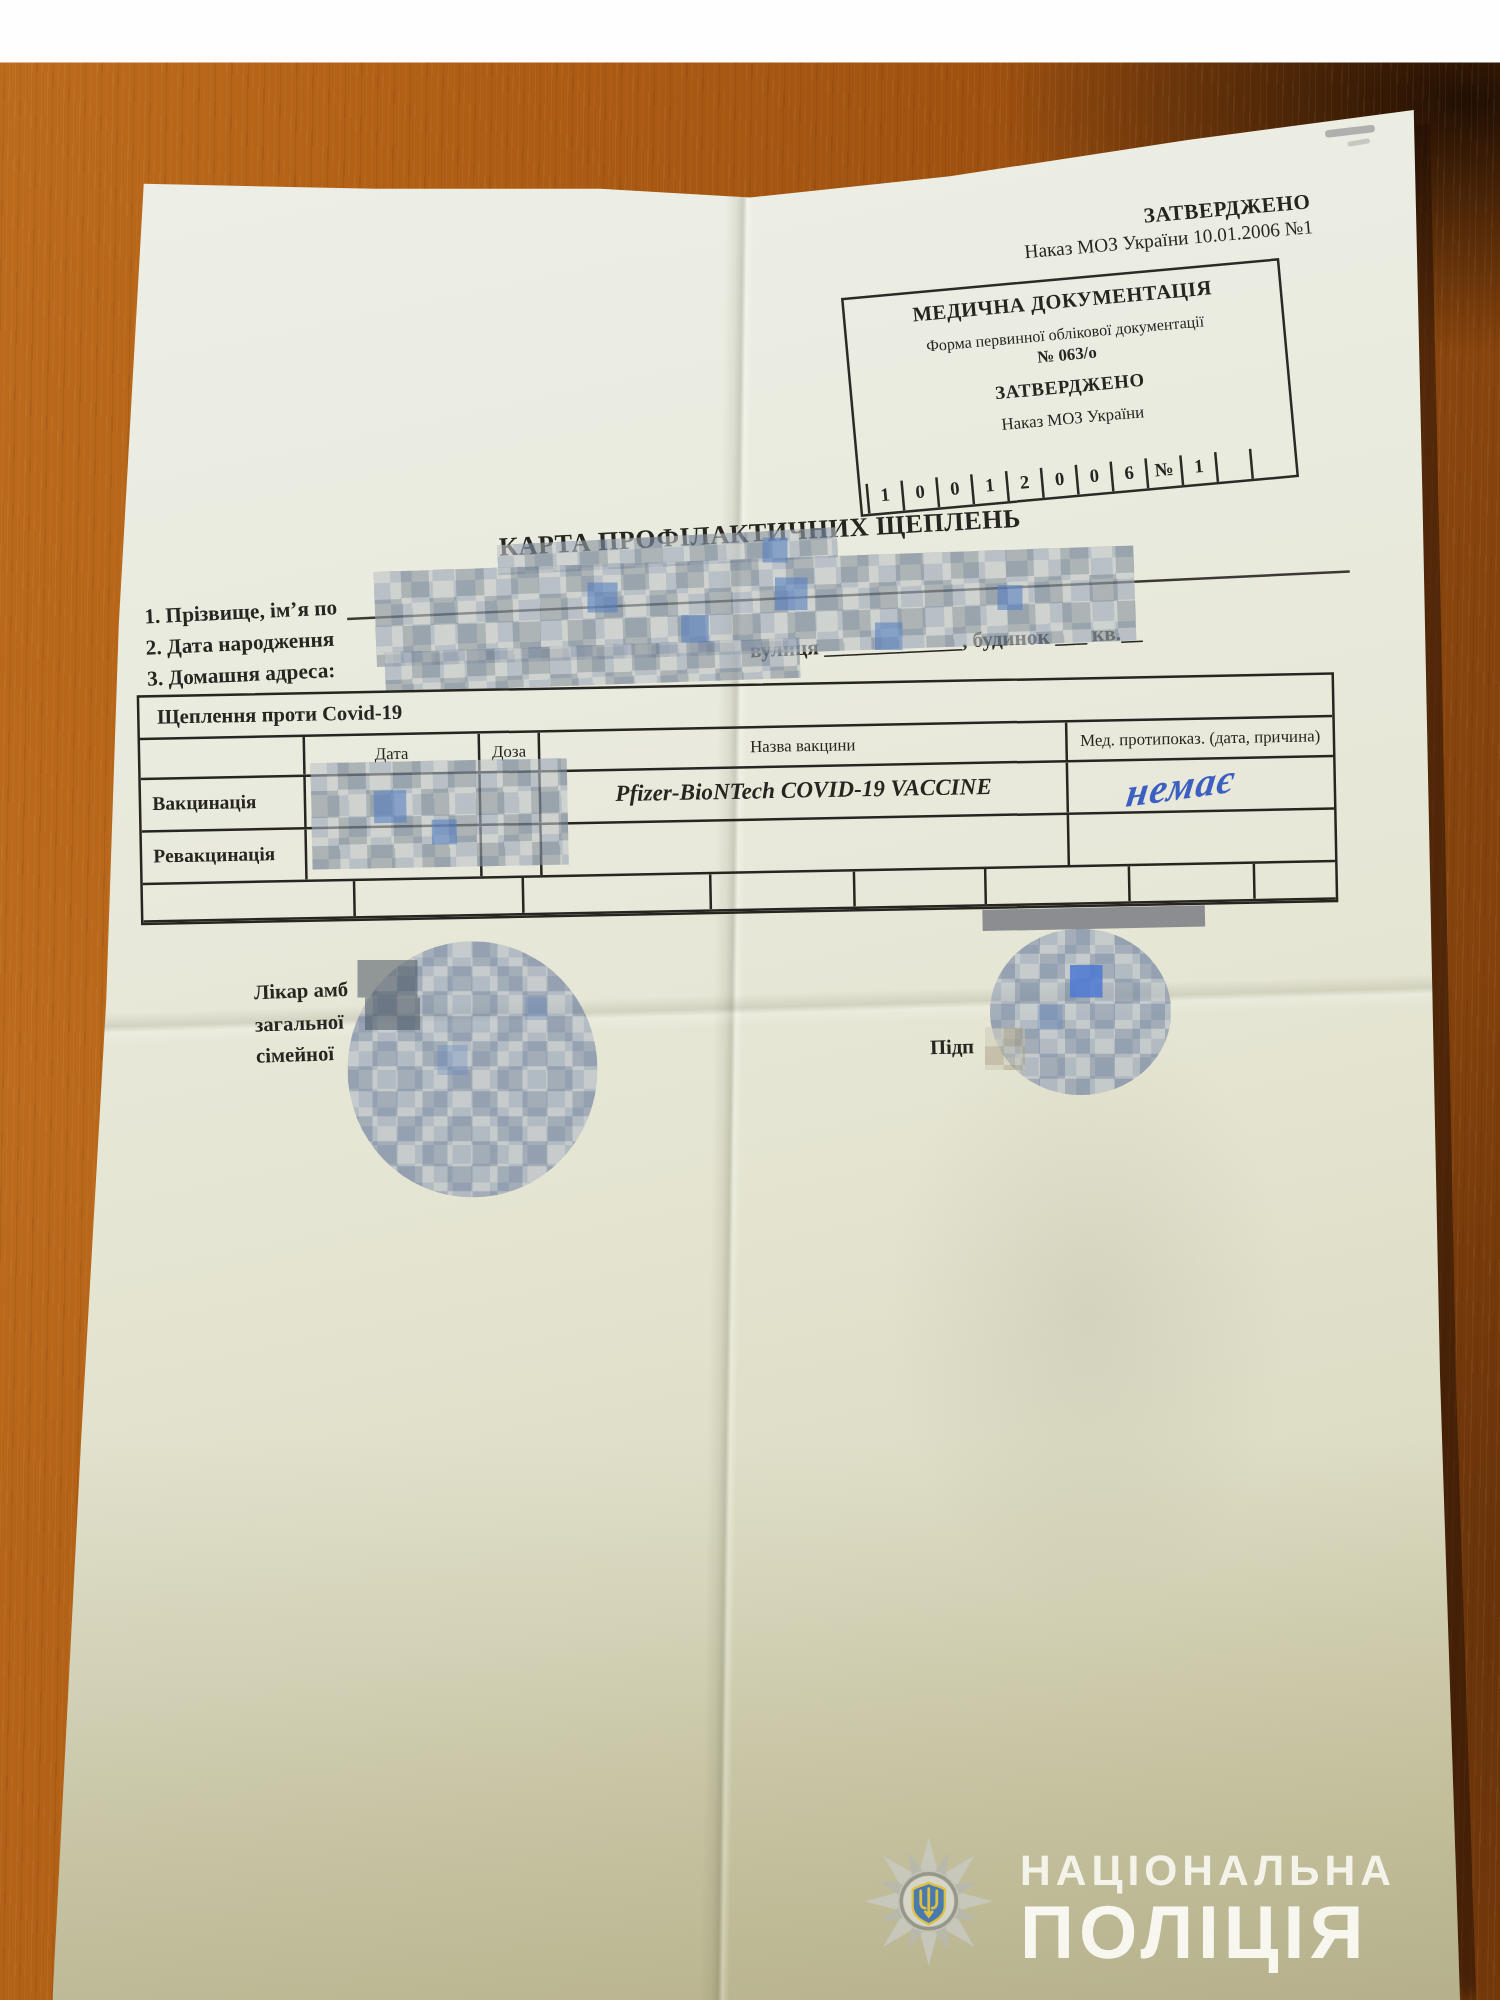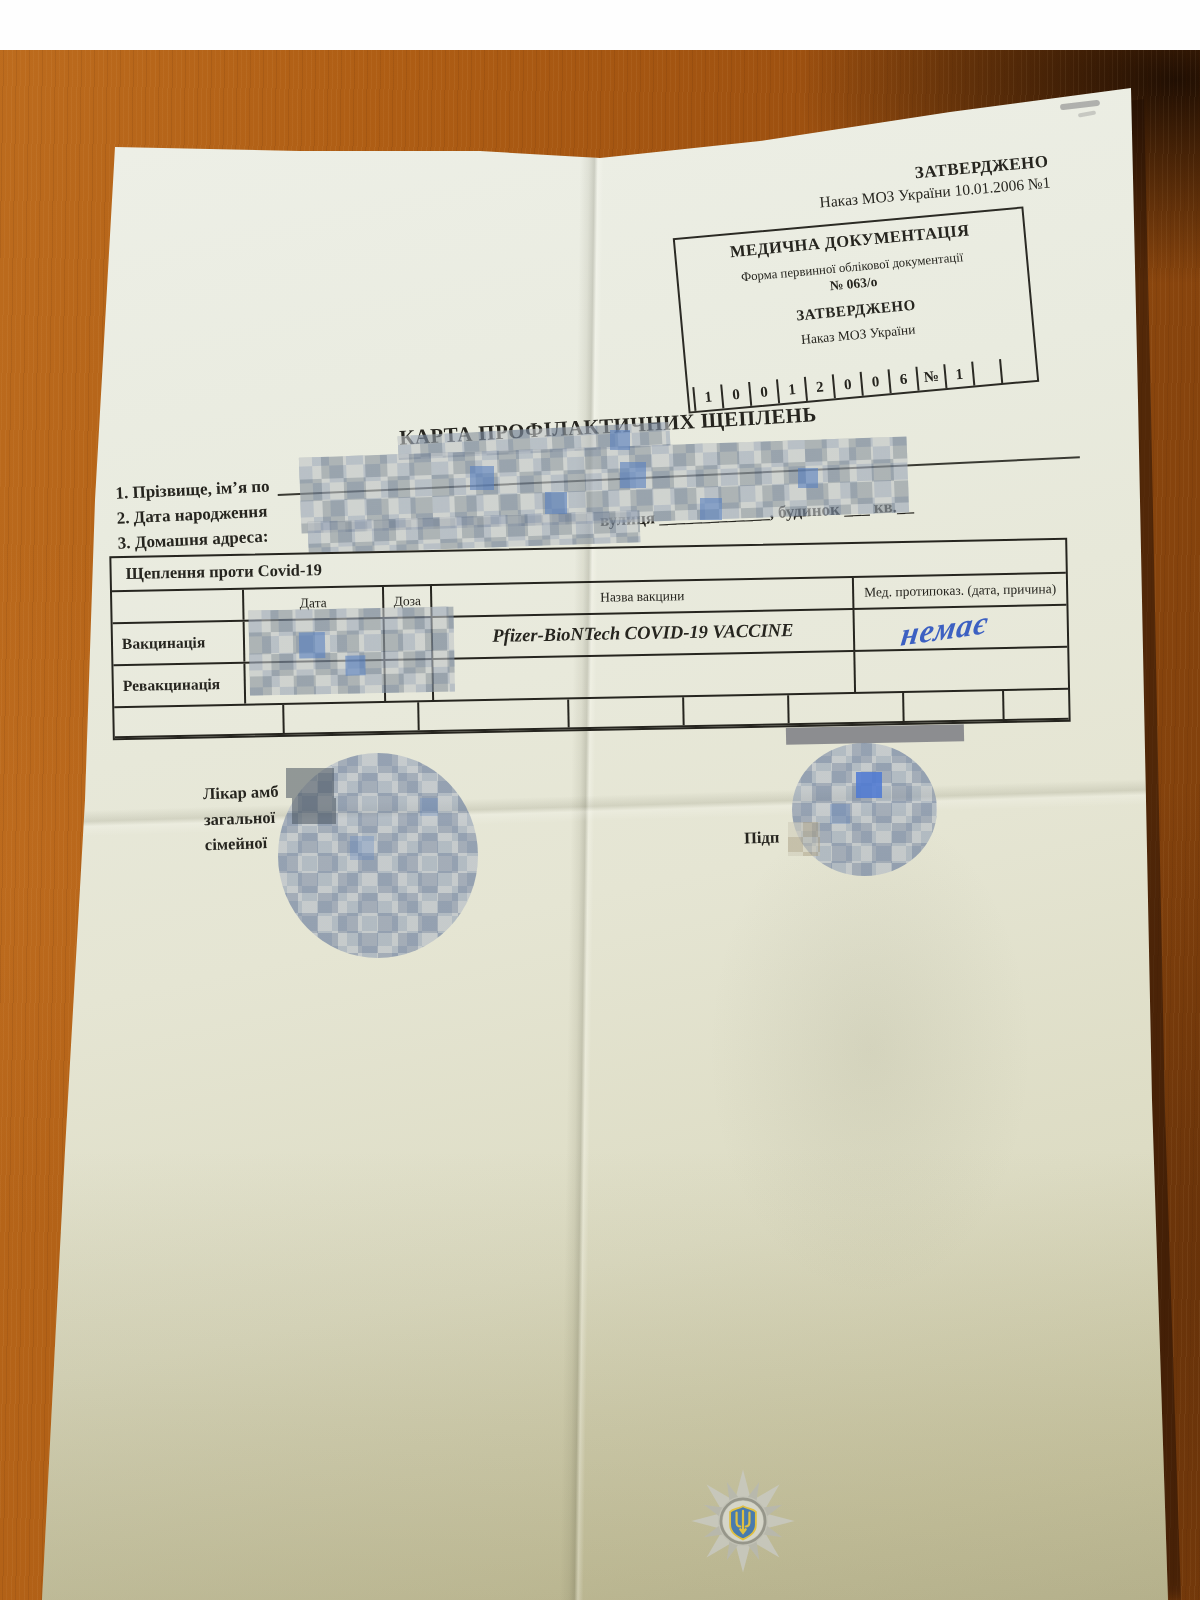--- a/index.html
+++ b/index.html
@@ -263,15 +263,19 @@
         <circle r="24" fill="none" stroke="#8e8f88" stroke-width="3"></circle>
         <circle r="22" fill="#dadbd3"></circle>
         <path d="M0,-16 C6,-13 11,-13 14,-10 L14,4 C14,13 6,17 0,20 C-6,17 -14,13 -14,4 L-14,-10 C-11,-13 -6,-13 0,-16 Z" fill="#2f6db3" stroke="#e7c12f" stroke-width="2"></path>
         <g stroke="#e7c12f" stroke-width="2.4" fill="none" stroke-linecap="round">
           <path d="M-7,-9 V1 Q-7,6 -3,6"></path>
           <path d="M7,-9 V1 Q7,6 3,6"></path>
           <path d="M0,-11 V9"></path>
           <path d="M-3,9 L0,13 L3,9" fill="#e7c12f"></path>
         </g>
       </svg>
+      <div class="ptext">
+        <div class="p1">НАЦІОНАЛЬНА</div>
+        <div class="p2">ПОЛІЦІЯ</div>
+      </div>
     </div>
   </div>
 </div>
 
 </body></html>

